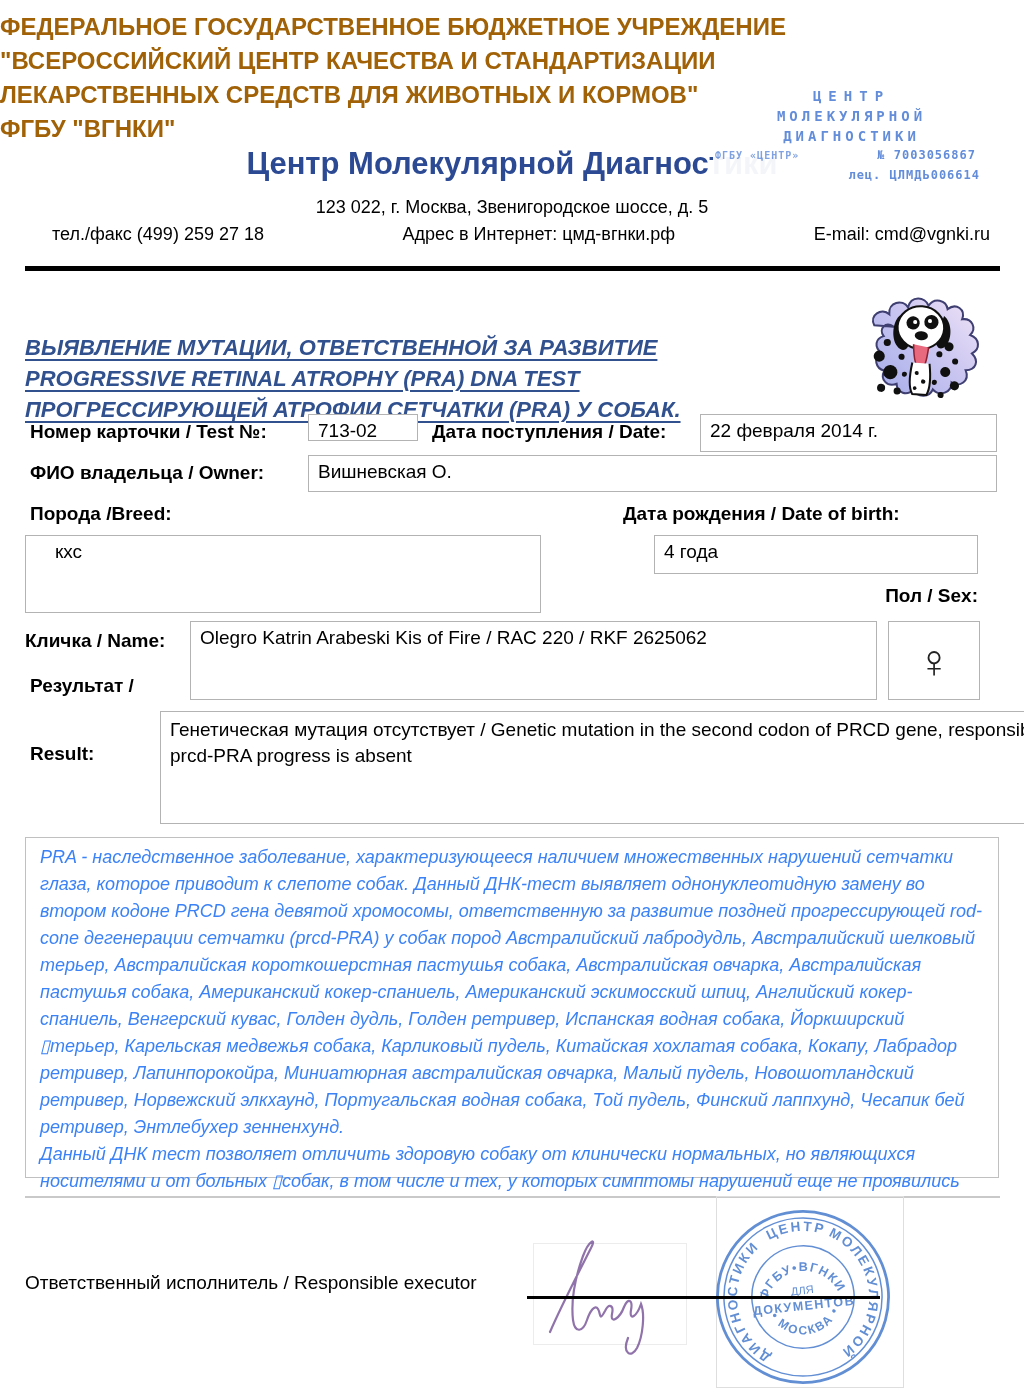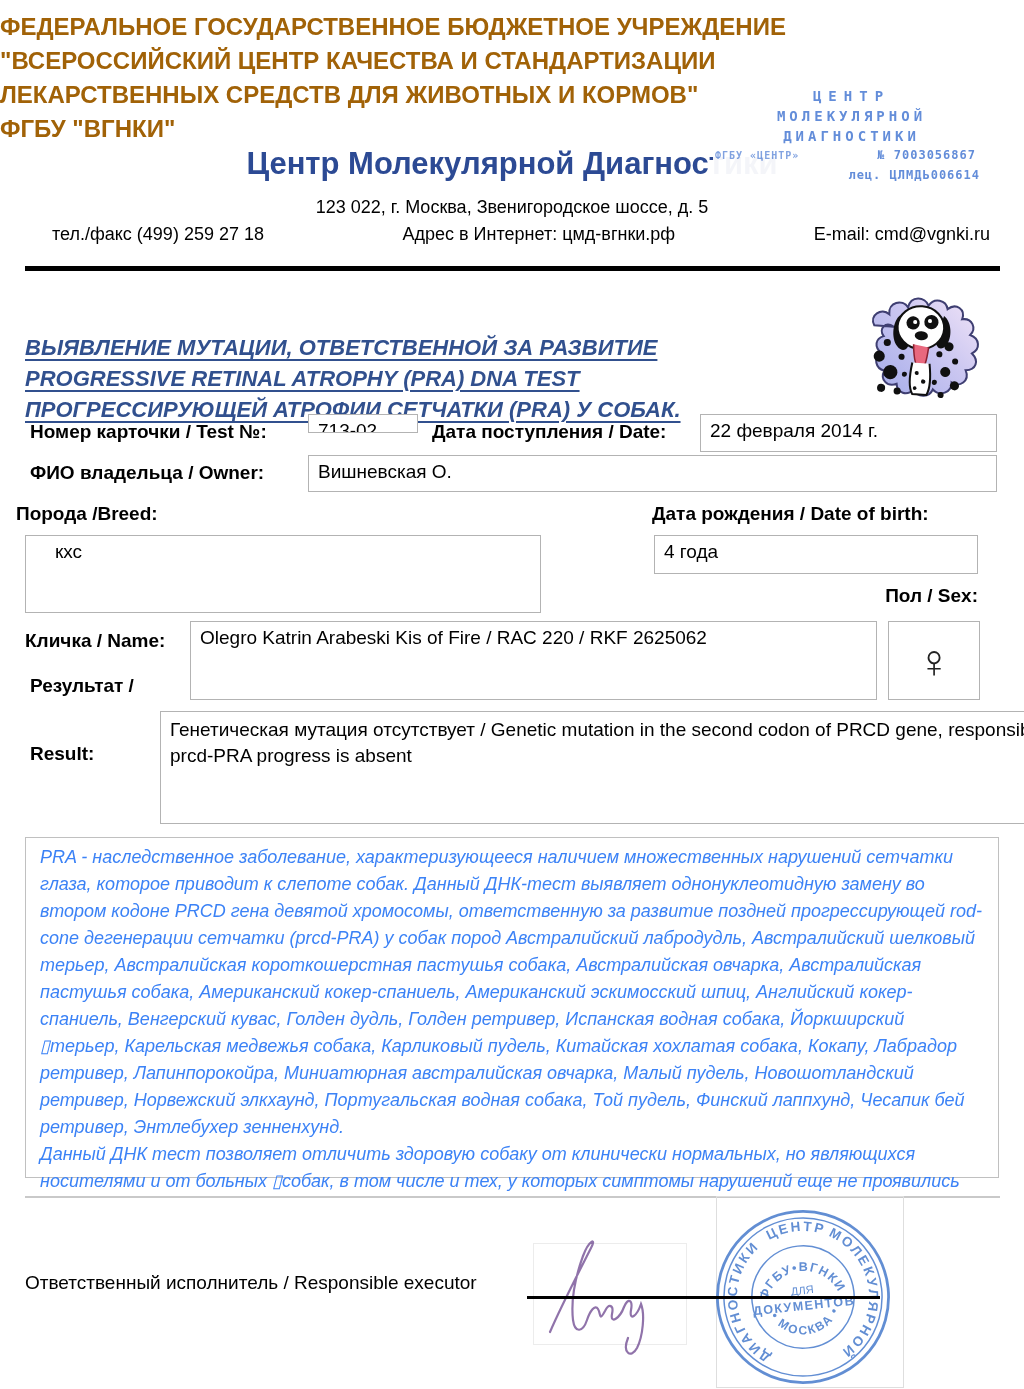--- a/index.html
+++ b/index.html
@@ -100,29 +100,29 @@
       <ellipse cx="69" cy="41" rx="6.5" ry="4.5" fill="#101010"></ellipse>
       <path d="M62,50 c1,13 3,23 8,23 c5,0 6,-9 7,-21" fill="#e8687e" stroke="#8a2030" stroke-width="1.5"></path>
       <path d="M62,68 c-2,13 -2,25 2,31 l14,0 c4,-8 3,-19 1,-31" fill="#fff" stroke="#101010" stroke-width="2"></path>
       <circle cx="67" cy="78" r="2" fill="#101010"></circle>
         <circle cx="74" cy="86" r="2.2" fill="#101010"></circle>
       <circle cx="66" cy="93" r="1.8" fill="#101010"></circle>
     </g>
   </svg>
 
   <div class="abs lbl" style="left:30px;top:421px;">Номер карточки / Test №:</div>
-  <div class="abs vbox" style="left:308px;top:414px;width:110px;height:19px;">713-02</div>
+  <div class="abs vbox" style="left:308px;top:414px;width:110px;height:27px;">713-02</div>
   <div class="abs lbl" style="left:432px;top:421px;">Дата поступления / Date:</div>
   <div class="abs vbox" style="left:700px;top:414px;width:297px;height:38px;">22 февраля 2014 г.</div>
 
   <div class="abs lbl" style="left:30px;top:462px;">ФИО владельца / Owner:</div>
   <div class="abs vbox" style="left:308px;top:455px;width:689px;height:37px;">Вишневская О.</div>
 
-  <div class="abs lbl" style="left:16px;top:503px;">Порода  /Breed:</div>
-  <div class="abs lbl" style="left:652px;top:503px;">Дата рождения / Date of birth:</div>
+  <div class="abs lbl" style="left:30px;top:503px;">Порода  /Breed:</div>
+  <div class="abs lbl" style="left:623px;top:503px;">Дата рождения / Date of birth:</div>
   <div class="abs vbox" style="left:25px;top:535px;width:516px;height:78px;padding-left:29px;">кхс</div>
   <div class="abs vbox" style="left:654px;top:535px;width:324px;height:39px;">4 года</div>
 
   <div class="abs lbl" style="left:780px;top:585px;width:198px;text-align:right;">Пол / Sex:</div>
 
   <div class="abs lbl" style="left:25px;top:630px;">Кличка / Name:</div>
   <div class="abs vbox" style="left:190px;top:621px;width:687px;height:79px;">Olegro Katrin Arabeski Kis of Fire / RAC 220 / RKF 2625062</div>
   <div class="abs vbox sex-box" style="left:888px;top:621px;width:92px;height:79px;">♀</div>
 
   <div class="abs lbl" style="left:30px;top:675px;">Результат /</div>

